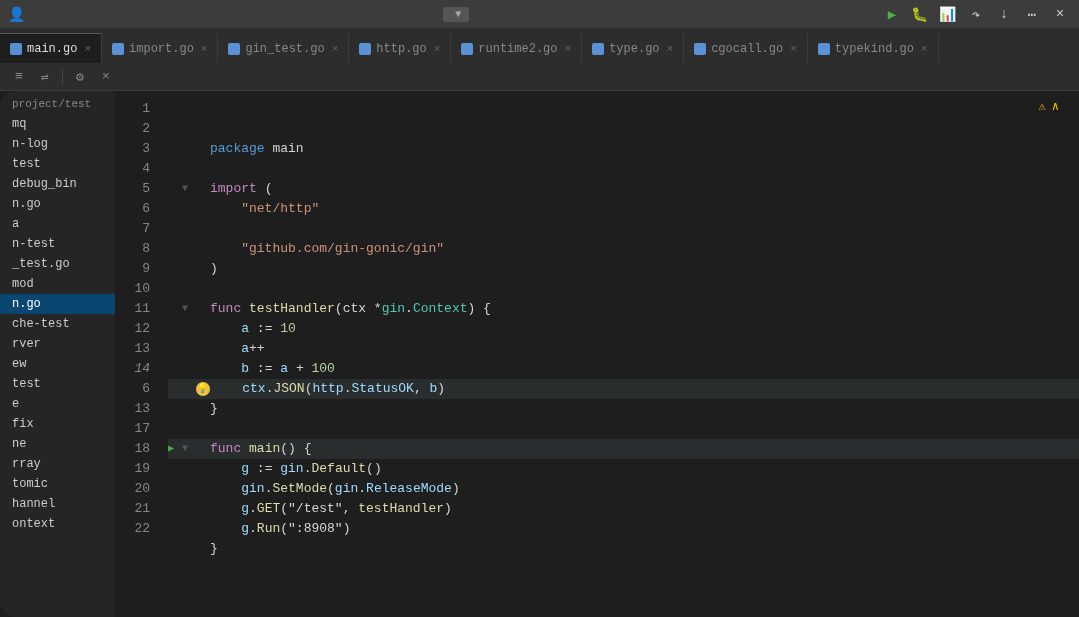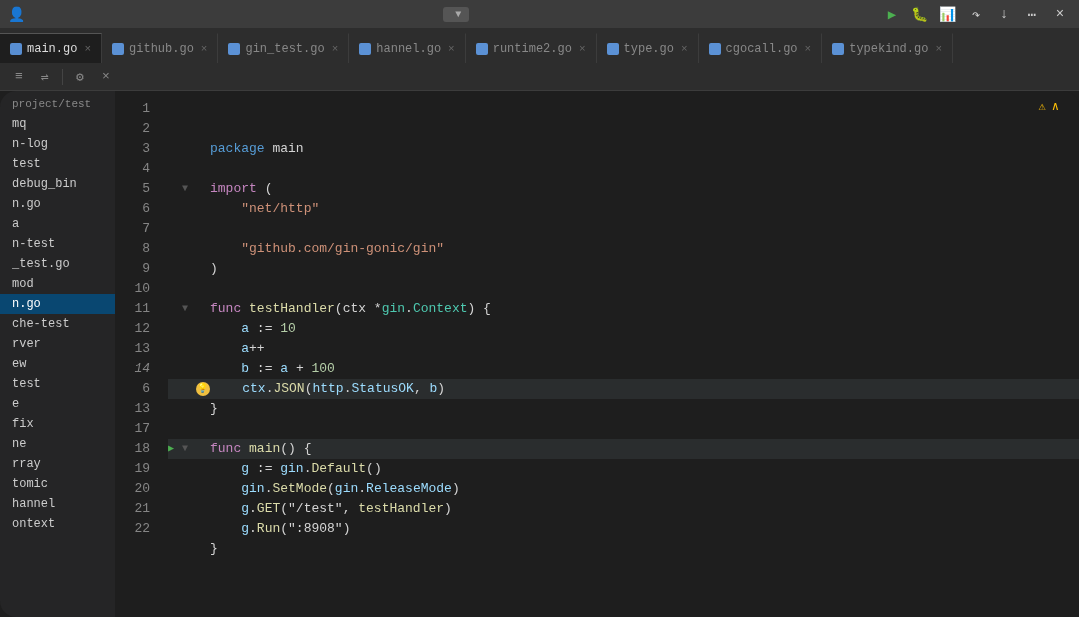--- a/index.html
+++ b/index.html
@@ -299,31 +299,31 @@
 </div>
 
 <div id="tabbar">
 <div class="tab active">
     <span class="tab-icon" style="background:#6af;opacity:0.8;"></span>
     <span>main.go</span>
     <span class="close-btn">×</span>
   </div>
     <div class="tab">
     <span class="tab-icon" style="background:#6af;opacity:0.8;"></span>
-    <span>github.go</span>
+    <span>import.go</span>
     <span class="close-btn">×</span>
   </div>
     <div class="tab">
     <span class="tab-icon" style="background:#6af;opacity:0.8;"></span>
     <span>gin_test.go</span>
     <span class="close-btn">×</span>
   </div>
     <div class="tab">
     <span class="tab-icon" style="background:#6af;opacity:0.8;"></span>
-    <span>hannel.go</span>
+    <span>http.go</span>
     <span class="close-btn">×</span>
   </div>
     <div class="tab">
     <span class="tab-icon" style="background:#6af;opacity:0.8;"></span>
     <span>runtime2.go</span>
     <span class="close-btn">×</span>
   </div>
     <div class="tab">
     <span class="tab-icon" style="background:#6af;opacity:0.8;"></span>
     <span>type.go</span>

